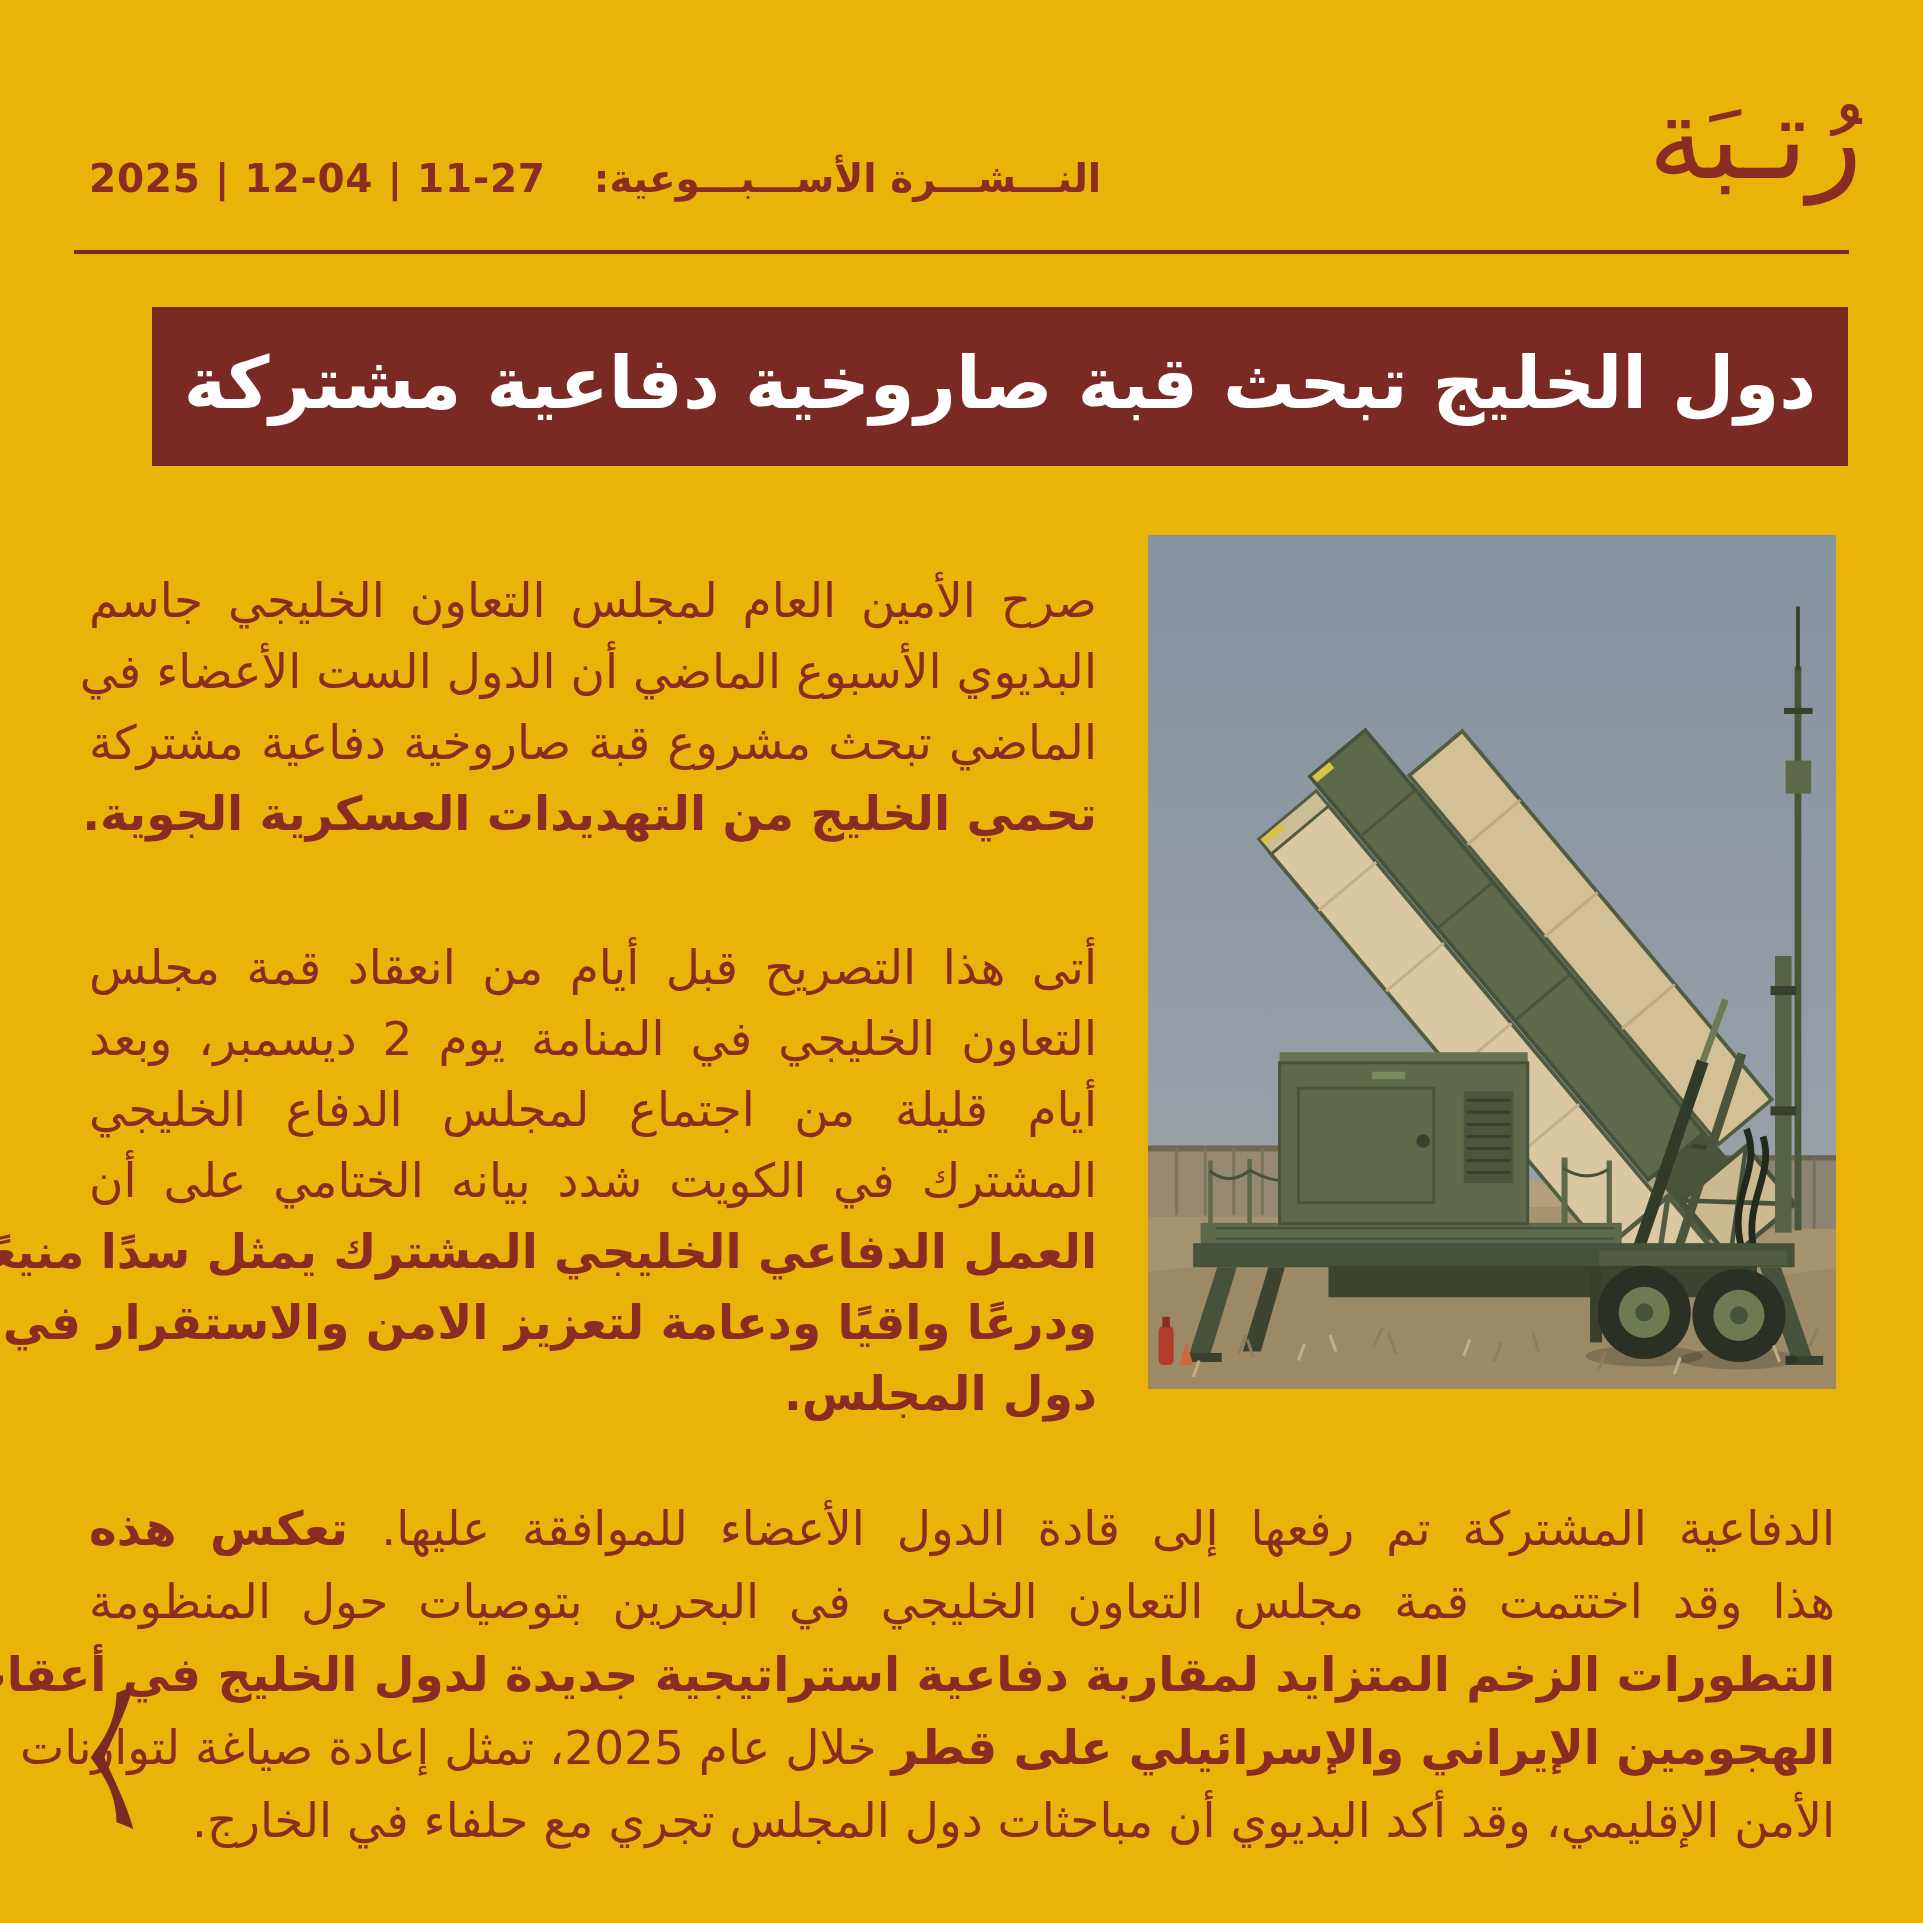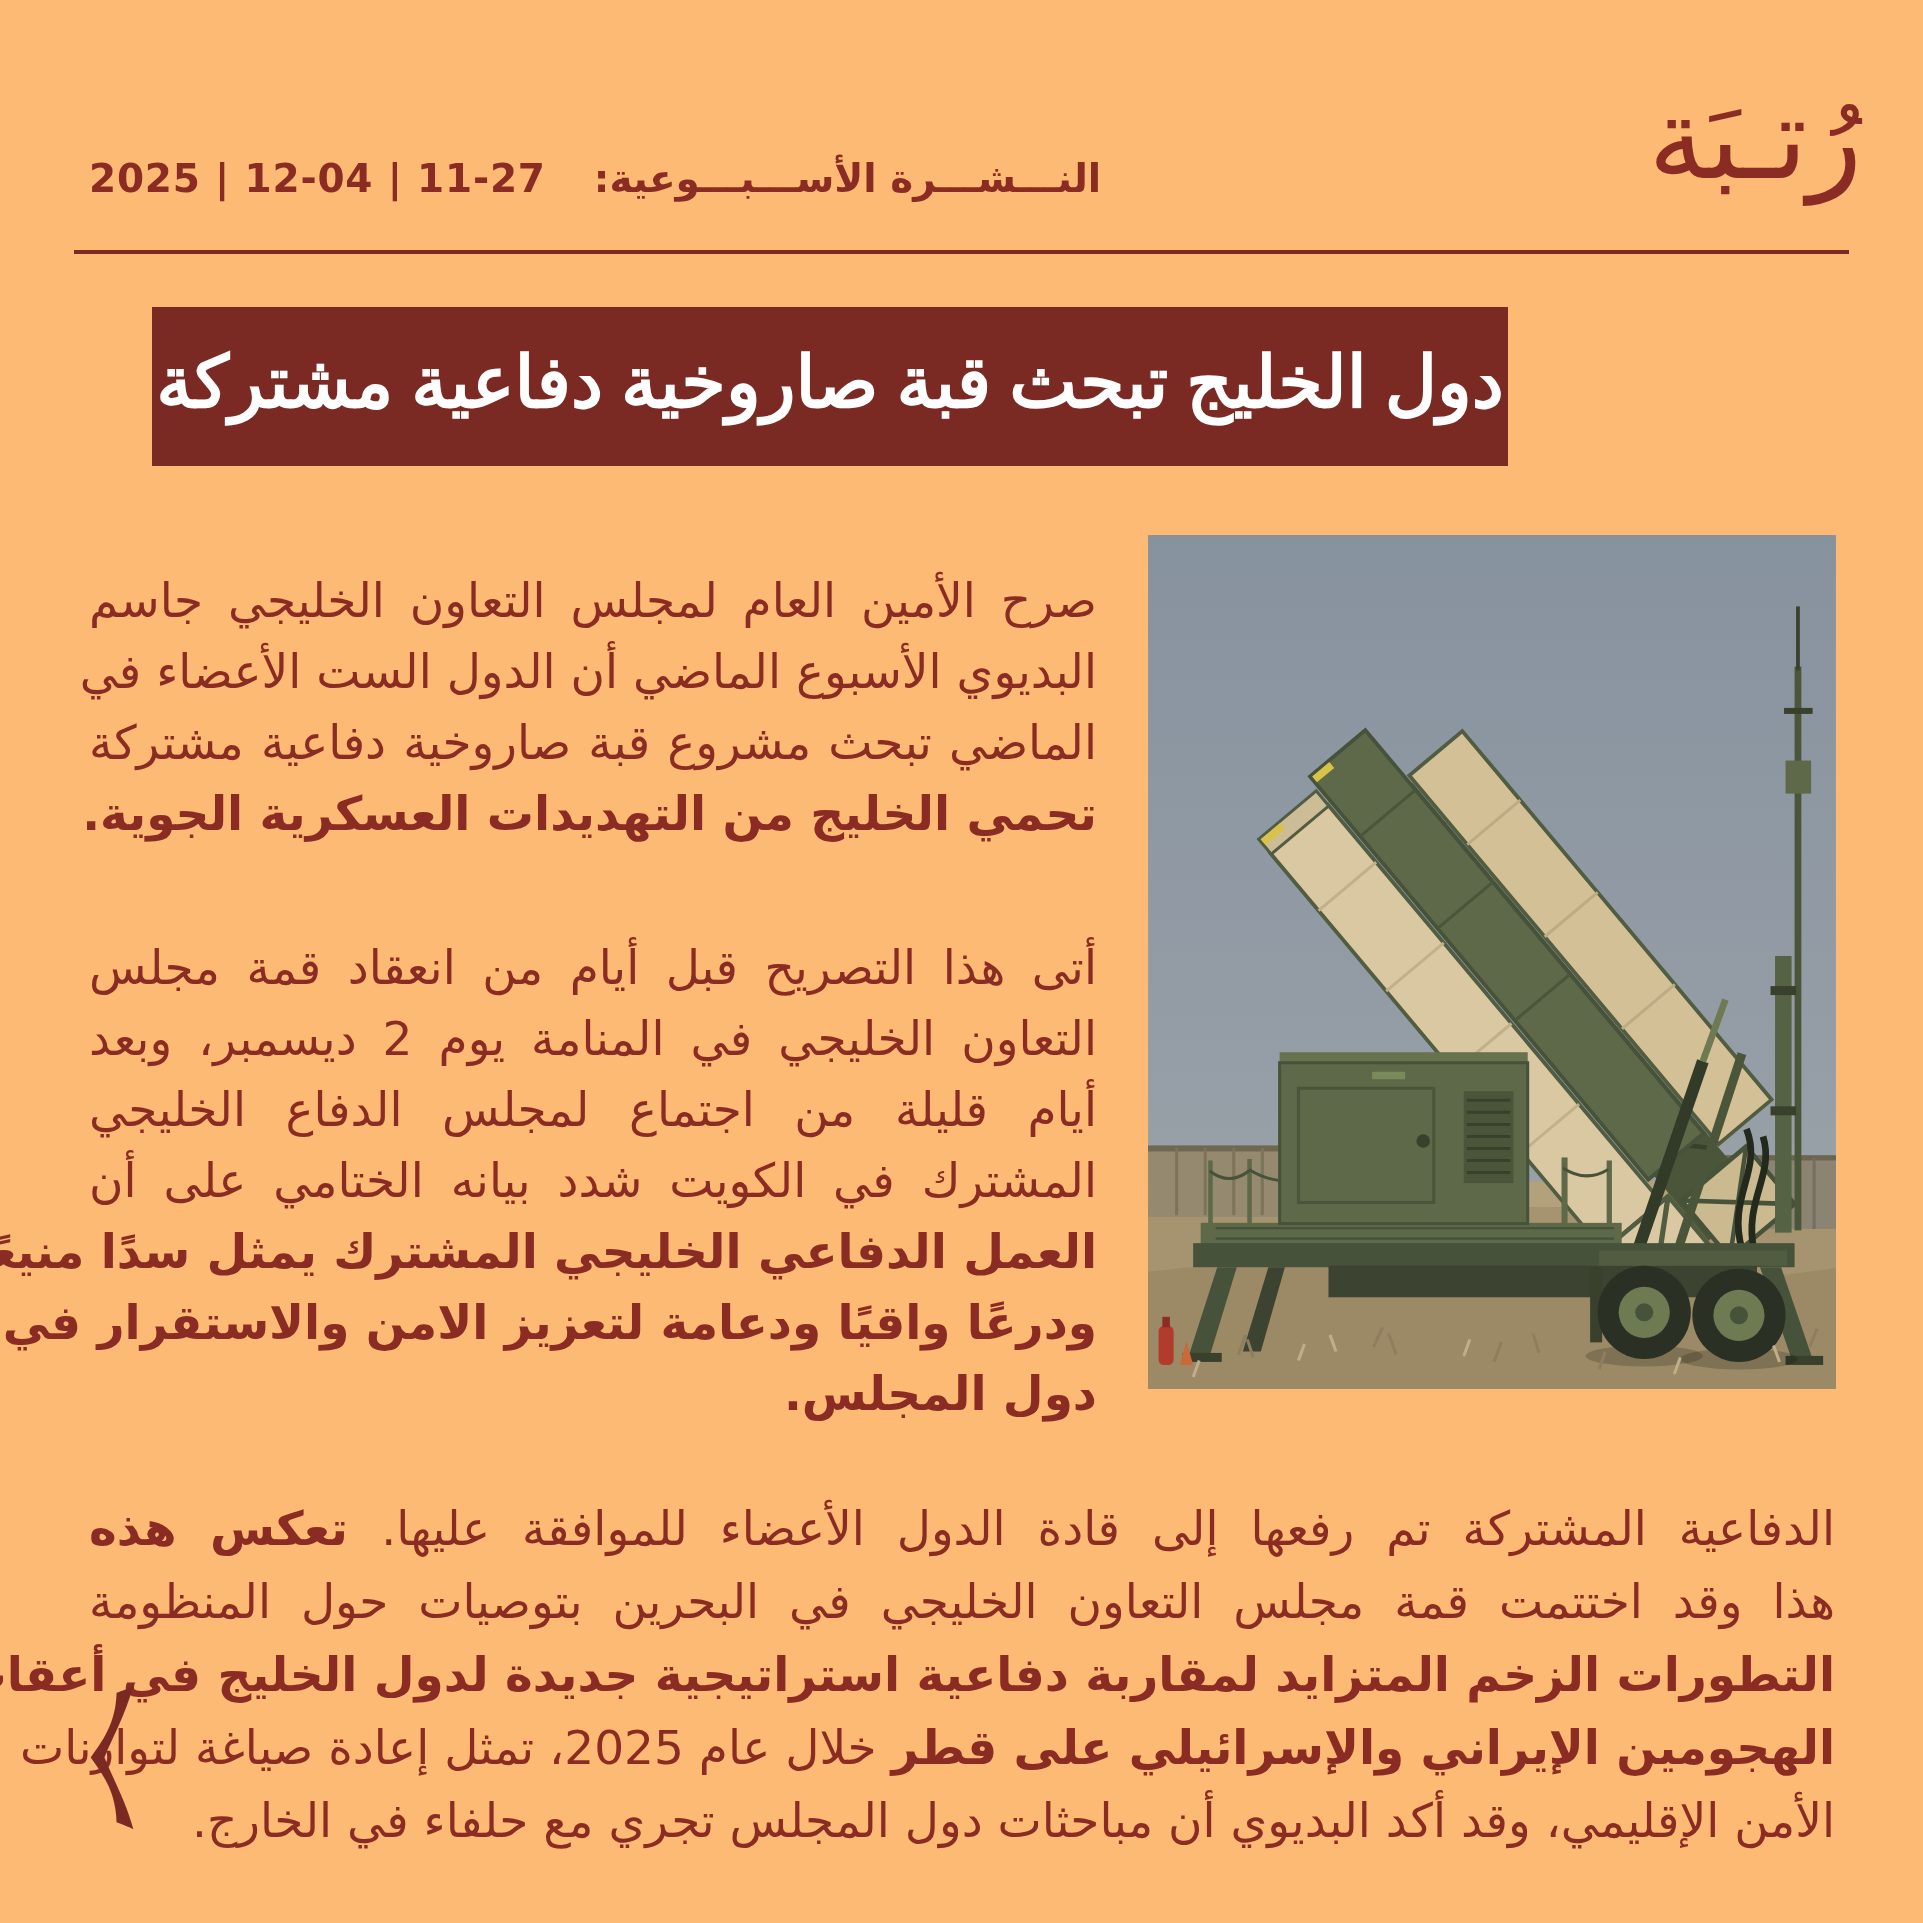--- a/index.html
+++ b/index.html
@@ -1,19 +1,19 @@
 <!DOCTYPE html>
 <html lang="ar" style="font-size:12px"><head>
 <meta charset="utf-8">
 <style>
   html,body{margin:0;padding:0;}
   .page{
     position:relative;
     width:1924px;height:1924px;
-    background:#fdba74;
+    background:#eab308;
     font-family:"DejaVu Sans","Liberation Sans",sans-serif;
     overflow:hidden;
     color:#8a2c23;
   }
   
   .dateline{
     position:absolute;left:89px;top:155px;
     display:flex;align-items:baseline;gap:48px;
     font-size:39px;font-weight:bold;line-height:48px;
     color:#8a2c23;white-space:nowrap;
@@ -26,23 +26,23 @@
     font-size:113px;font-weight:normal;line-height:135px;
     color:#8a2c23;white-space:nowrap;
   }
   .rule{
     position:absolute;left:74px;top:250px;
     width:1775px;height:3.8px;background:#7b2a23;
   }
   
   .banner{
     position:absolute;left:152px;top:307px;
-    width:1356px;height:159px;background:#7b2a23;
+    width:1696px;height:159px;background:#7b2a23;
     display:flex;align-items:center;justify-content:center;
-    padding:0;box-sizing:border-box;font-family:Liberation Serif, serif;
+    padding:0;box-sizing:border-box;
   }
   .banner .title{
     direction:rtl;
     color:#ffffff;font-size:72px;font-weight:bold;
     white-space:nowrap;line-height:1;padding-bottom:7.5px;
   }
   
   .para{
     position:absolute;direction:rtl;
     font-size:47px;line-height:71px;color:#8a2c23;

